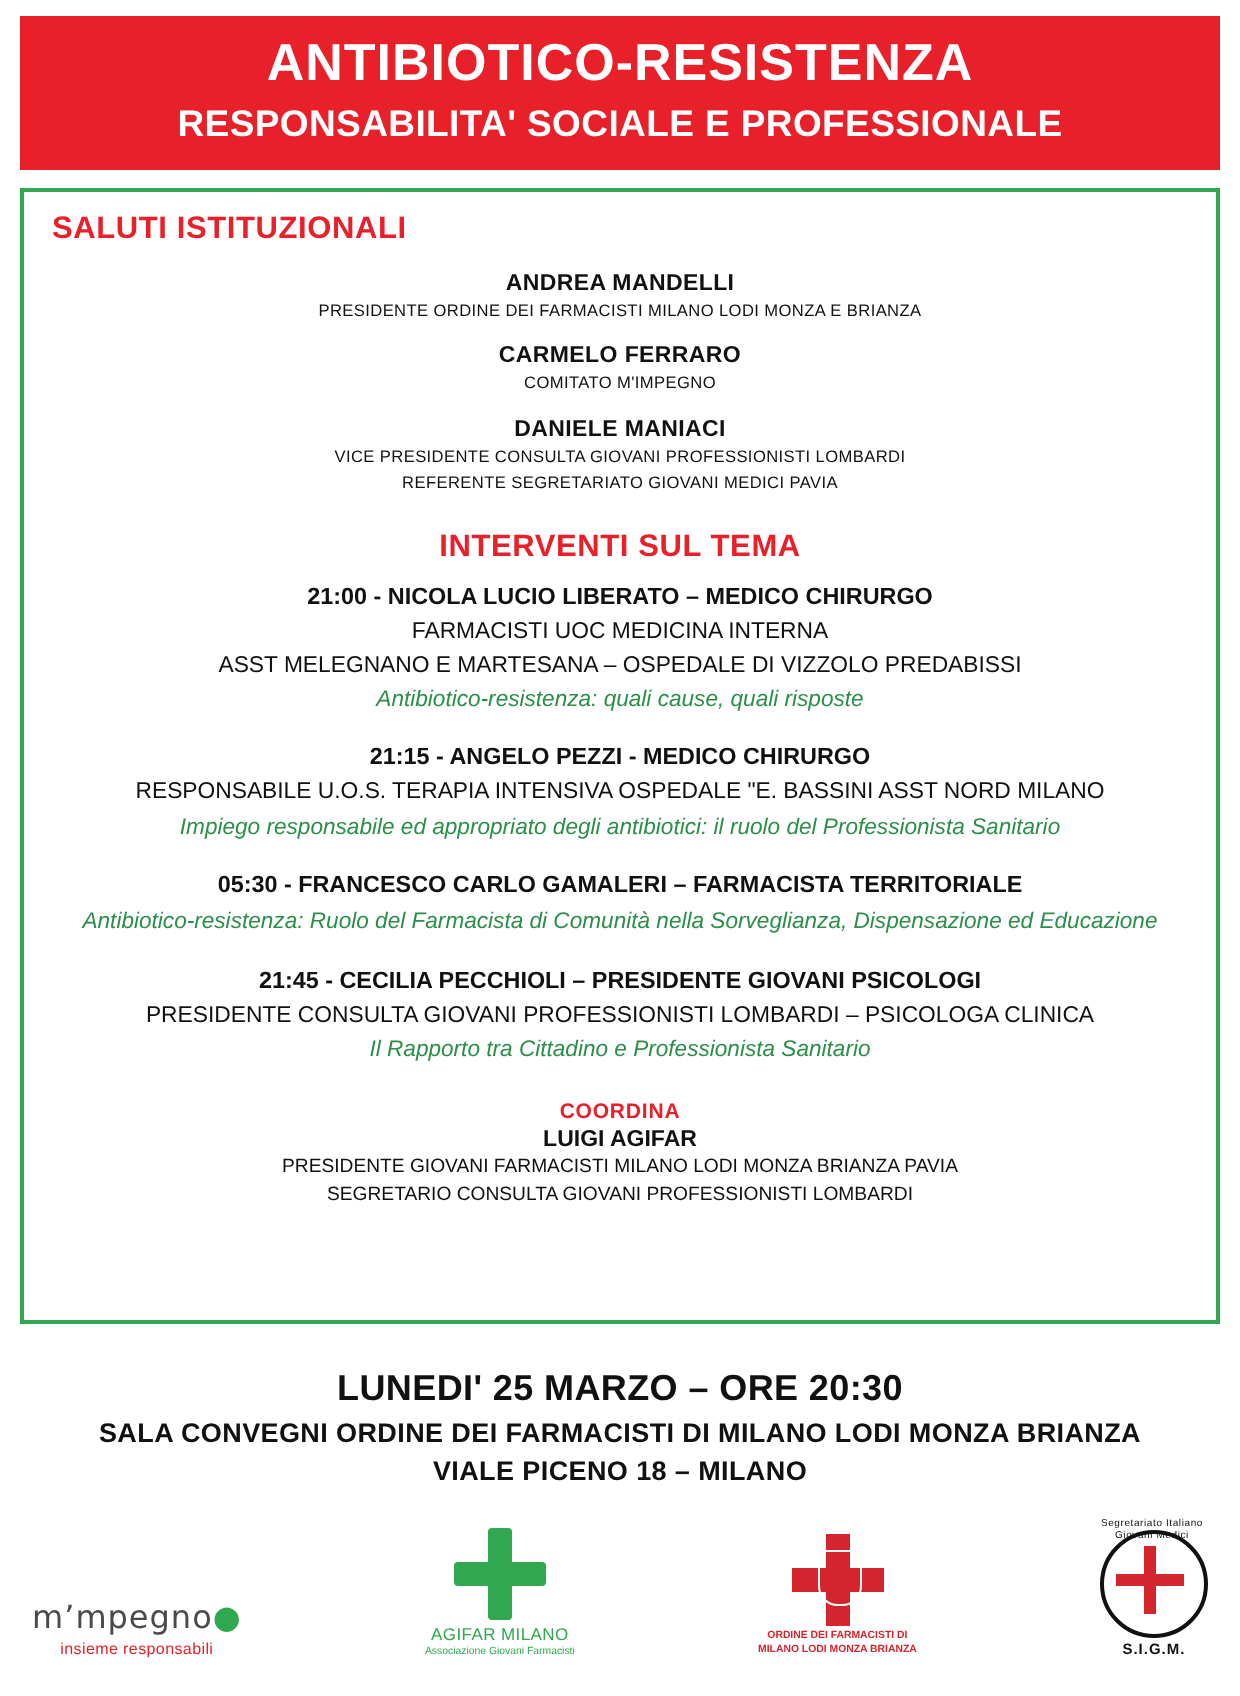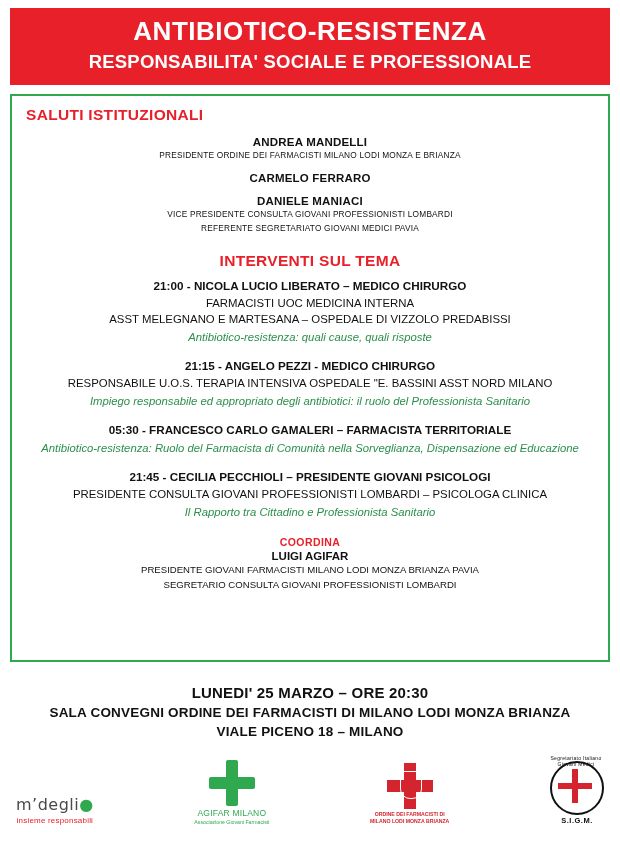--- a/index.html
+++ b/index.html
@@ -134,21 +134,21 @@
     margin-top: 1px;
   }
 
   
   .footer-info {
     text-align: center;
     margin-top: 22px;
     color: #111111;
   }
   .footer-info .f1 {
-    font-size: 15px;
+    font-size: 18px;
     font-weight: bold;
     letter-spacing: 0.2px;
   }
   .footer-info .f2 {
     font-size: 13.5px;
     font-weight: bold;
     margin-top: 4px;
     letter-spacing: 0.2px;
   }
   .footer-info .f3 {
@@ -328,20 +328,21 @@
 
     <div class="saluti-title">SALUTI ISTITUZIONALI</div>
 
     <div class="greeter">
       <div class="g-name">ANDREA MANDELLI</div>
       <div class="g-role">PRESIDENTE ORDINE DEI FARMACISTI MILANO LODI MONZA E BRIANZA</div>
     </div>
 
     <div class="greeter">
       <div class="g-name">CARMELO FERRARO</div>
+      <div class="g-role">COMITATO M'IMPEGNO</div>
     </div>
 
     <div class="greeter">
       <div class="g-name">DANIELE MANIACI</div>
       <div class="g-role">VICE PRESIDENTE CONSULTA GIOVANI PROFESSIONISTI LOMBARDI</div>
       <div class="g-role">REFERENTE SEGRETARIATO GIOVANI MEDICI PAVIA</div>
     </div>
 
     <div class="interventi-title">INTERVENTI SUL TEMA</div>
 
@@ -380,21 +381,21 @@
 
   <div class="footer-info">
     <div class="f1">LUNEDI' 25 MARZO – ORE 20:30</div>
     <div class="f2">SALA CONVEGNI ORDINE DEI FARMACISTI DI MILANO LODI MONZA BRIANZA</div>
     <div class="f3">VIALE PICENO 18 – MILANO</div>
   </div>
 
   <div class="logos">
 
     <div class="logo logo-mimpegno">
-      <div class="lm-word">m<span>’</span><span>degli</span><span class="dot">●</span></div>
+      <div class="lm-word">m<span>’</span><span>mpegno</span><span class="dot">●</span></div>
       <div class="lm-sub">insieme responsabili</div>
     </div>
 
     <div class="logo logo-agifar">
       <div class="cross-green"></div>
       <div class="la-title">AGIFAR MILANO</div>
       <div class="la-sub">Associazione Giovani Farmacisti</div>
     </div>
 
     <div class="logo logo-ordine">

